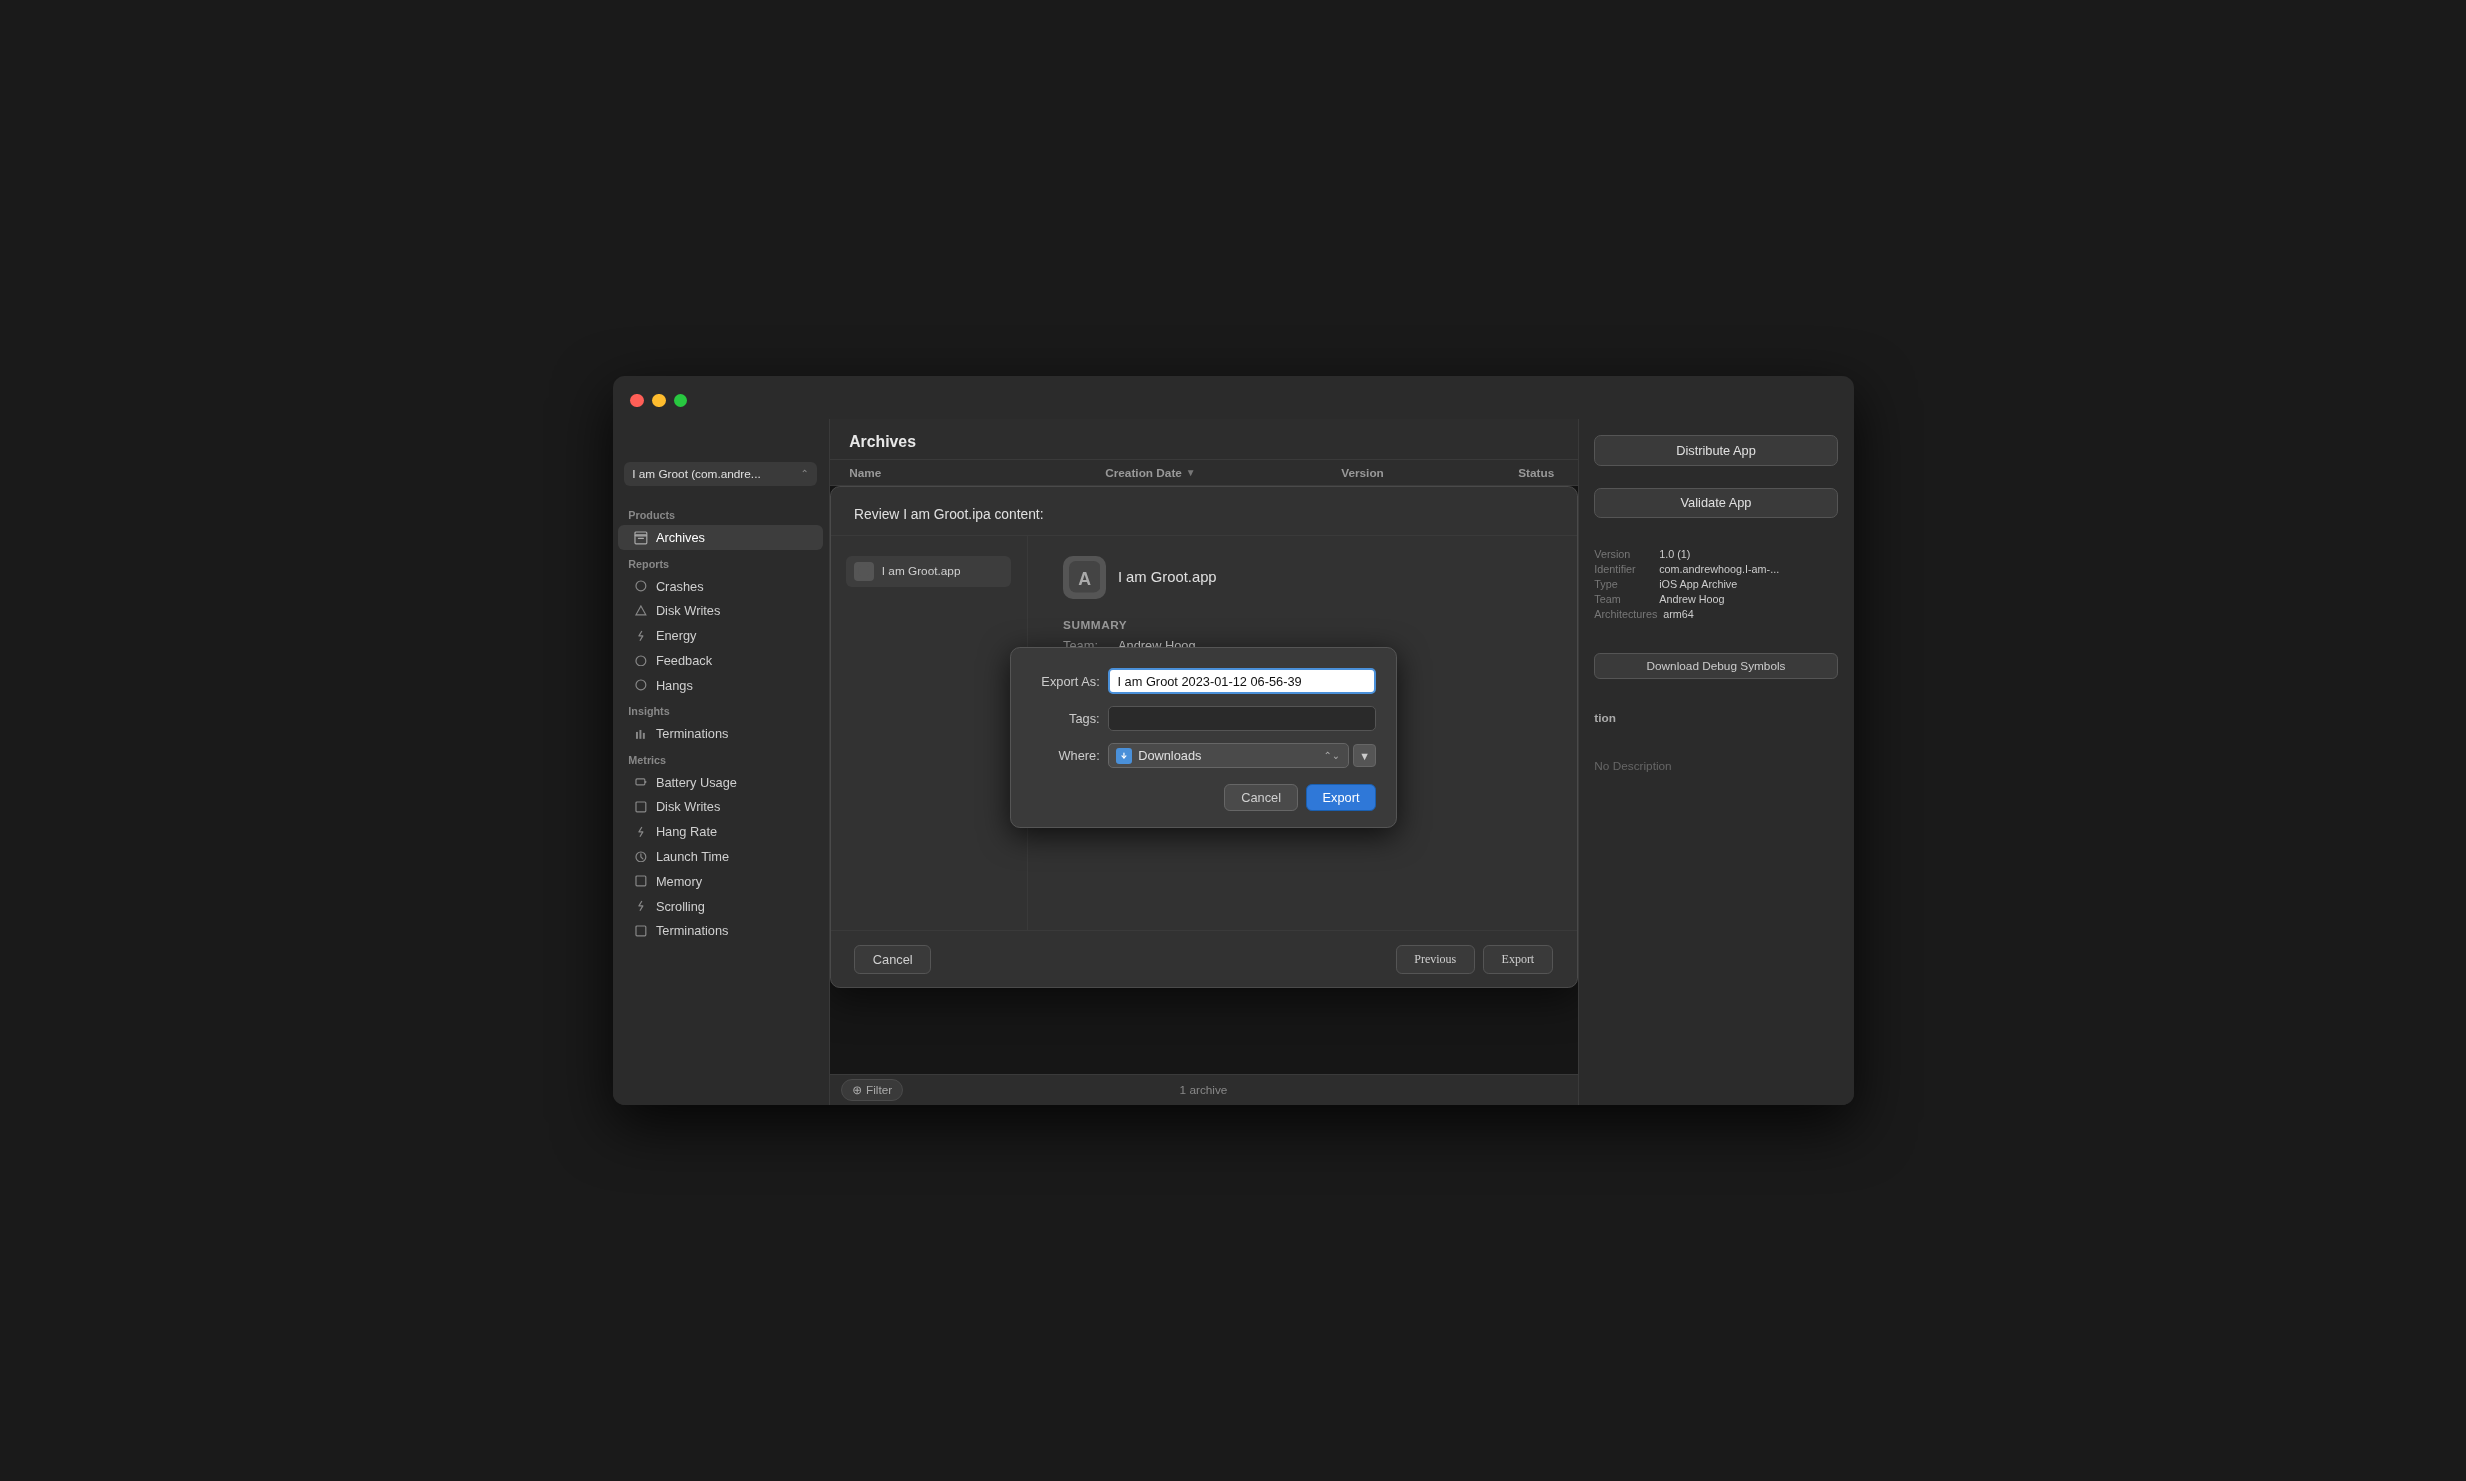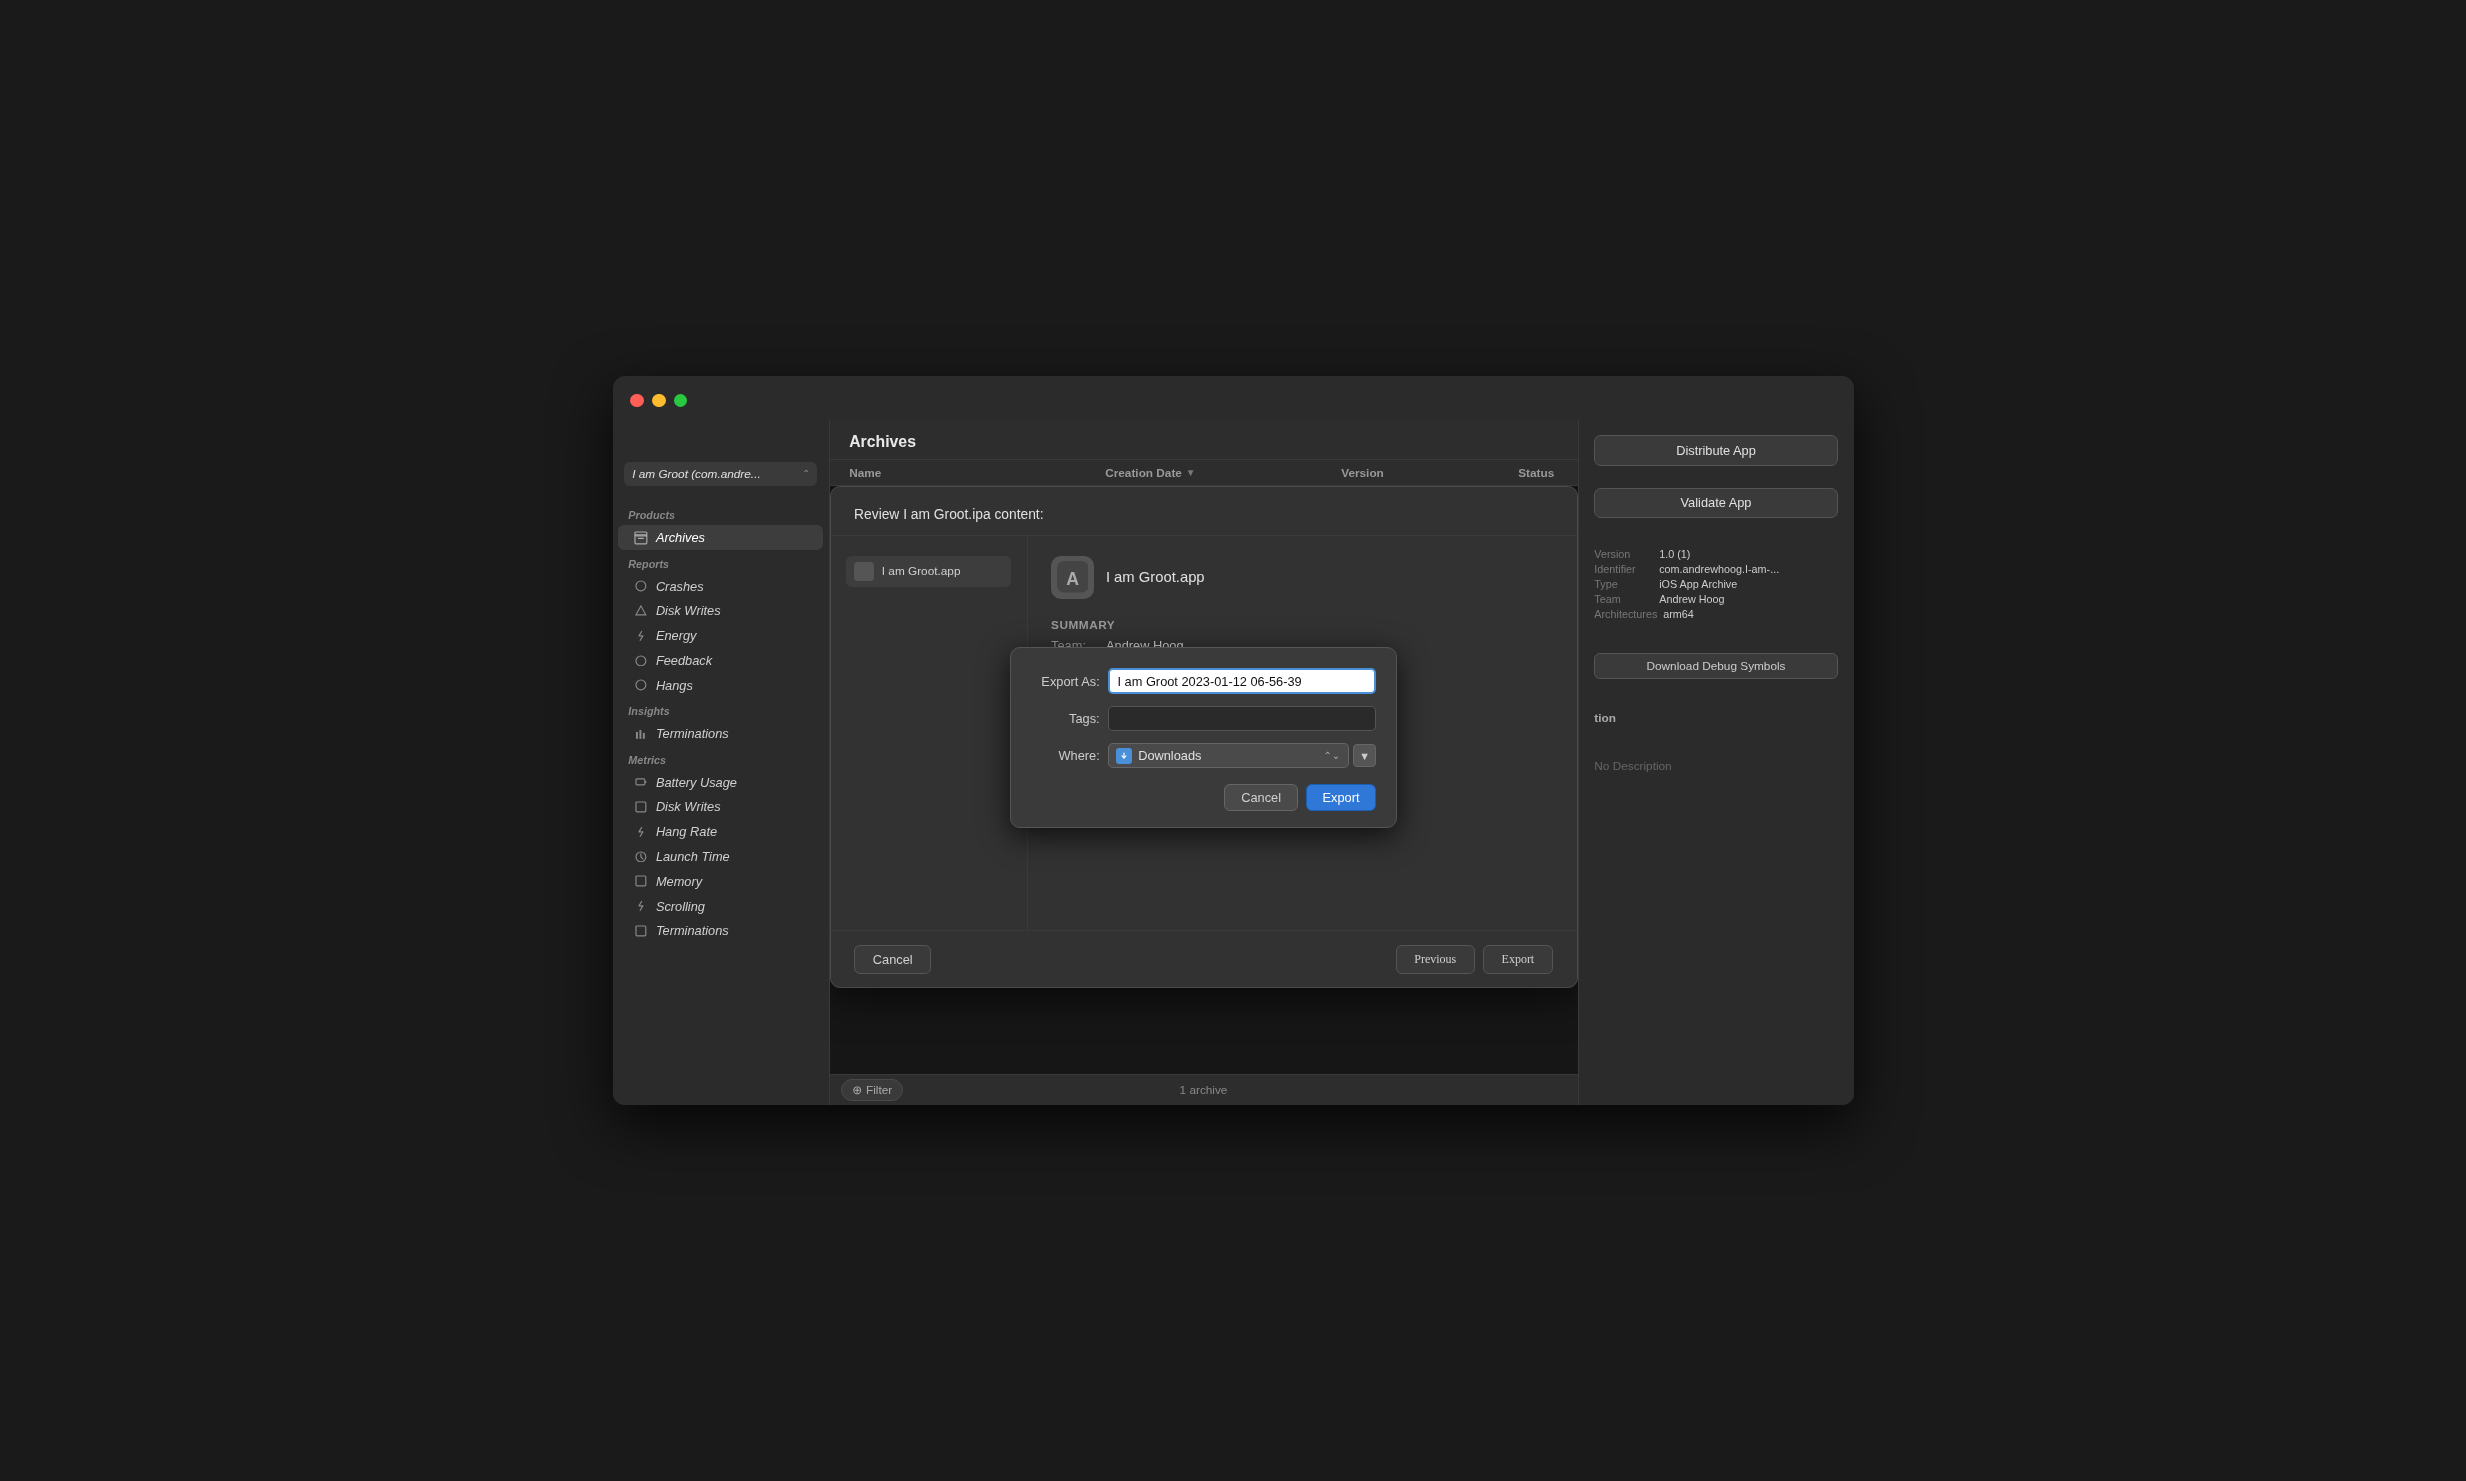--- a/index.html
+++ b/index.html
@@ -52,21 +52,20 @@
     
     .sidebar {
       width: 217px;
       background: #2b2b2b;
       display: flex;
       flex-direction: column;
       padding: 0 0 11.8px 0;
       flex-shrink: 0;
       overflow-y: auto;
       border-right: 1px solid #3a3a3a;
-      font-style: italic;
     }
 
     .sidebar-app-selector {
       margin: 0 11.8px 15.8px 11.8px;
       background: #3a3a3a;
       border-radius: 5.9px;
       padding: 4.9px 7.9px;
       display: flex;
       align-items: center;
       justify-content: space-between;
@@ -328,21 +327,21 @@
     }
 
     .review-panel-title {
       color: #e0e0e0;
       font-size: 13.8px;
       font-weight: 500;
     }
 
     .review-panel-body {
       display: flex;
-      gap: 0;
+      gap: 12px;
       flex: 1;
       min-height: 394px;
     }
 
     .review-panel-left {
       width: 197px;
       padding: 19.7px 15.8px;
       border-right: 1px solid #3a3a3a;
       flex-shrink: 0;
     }

